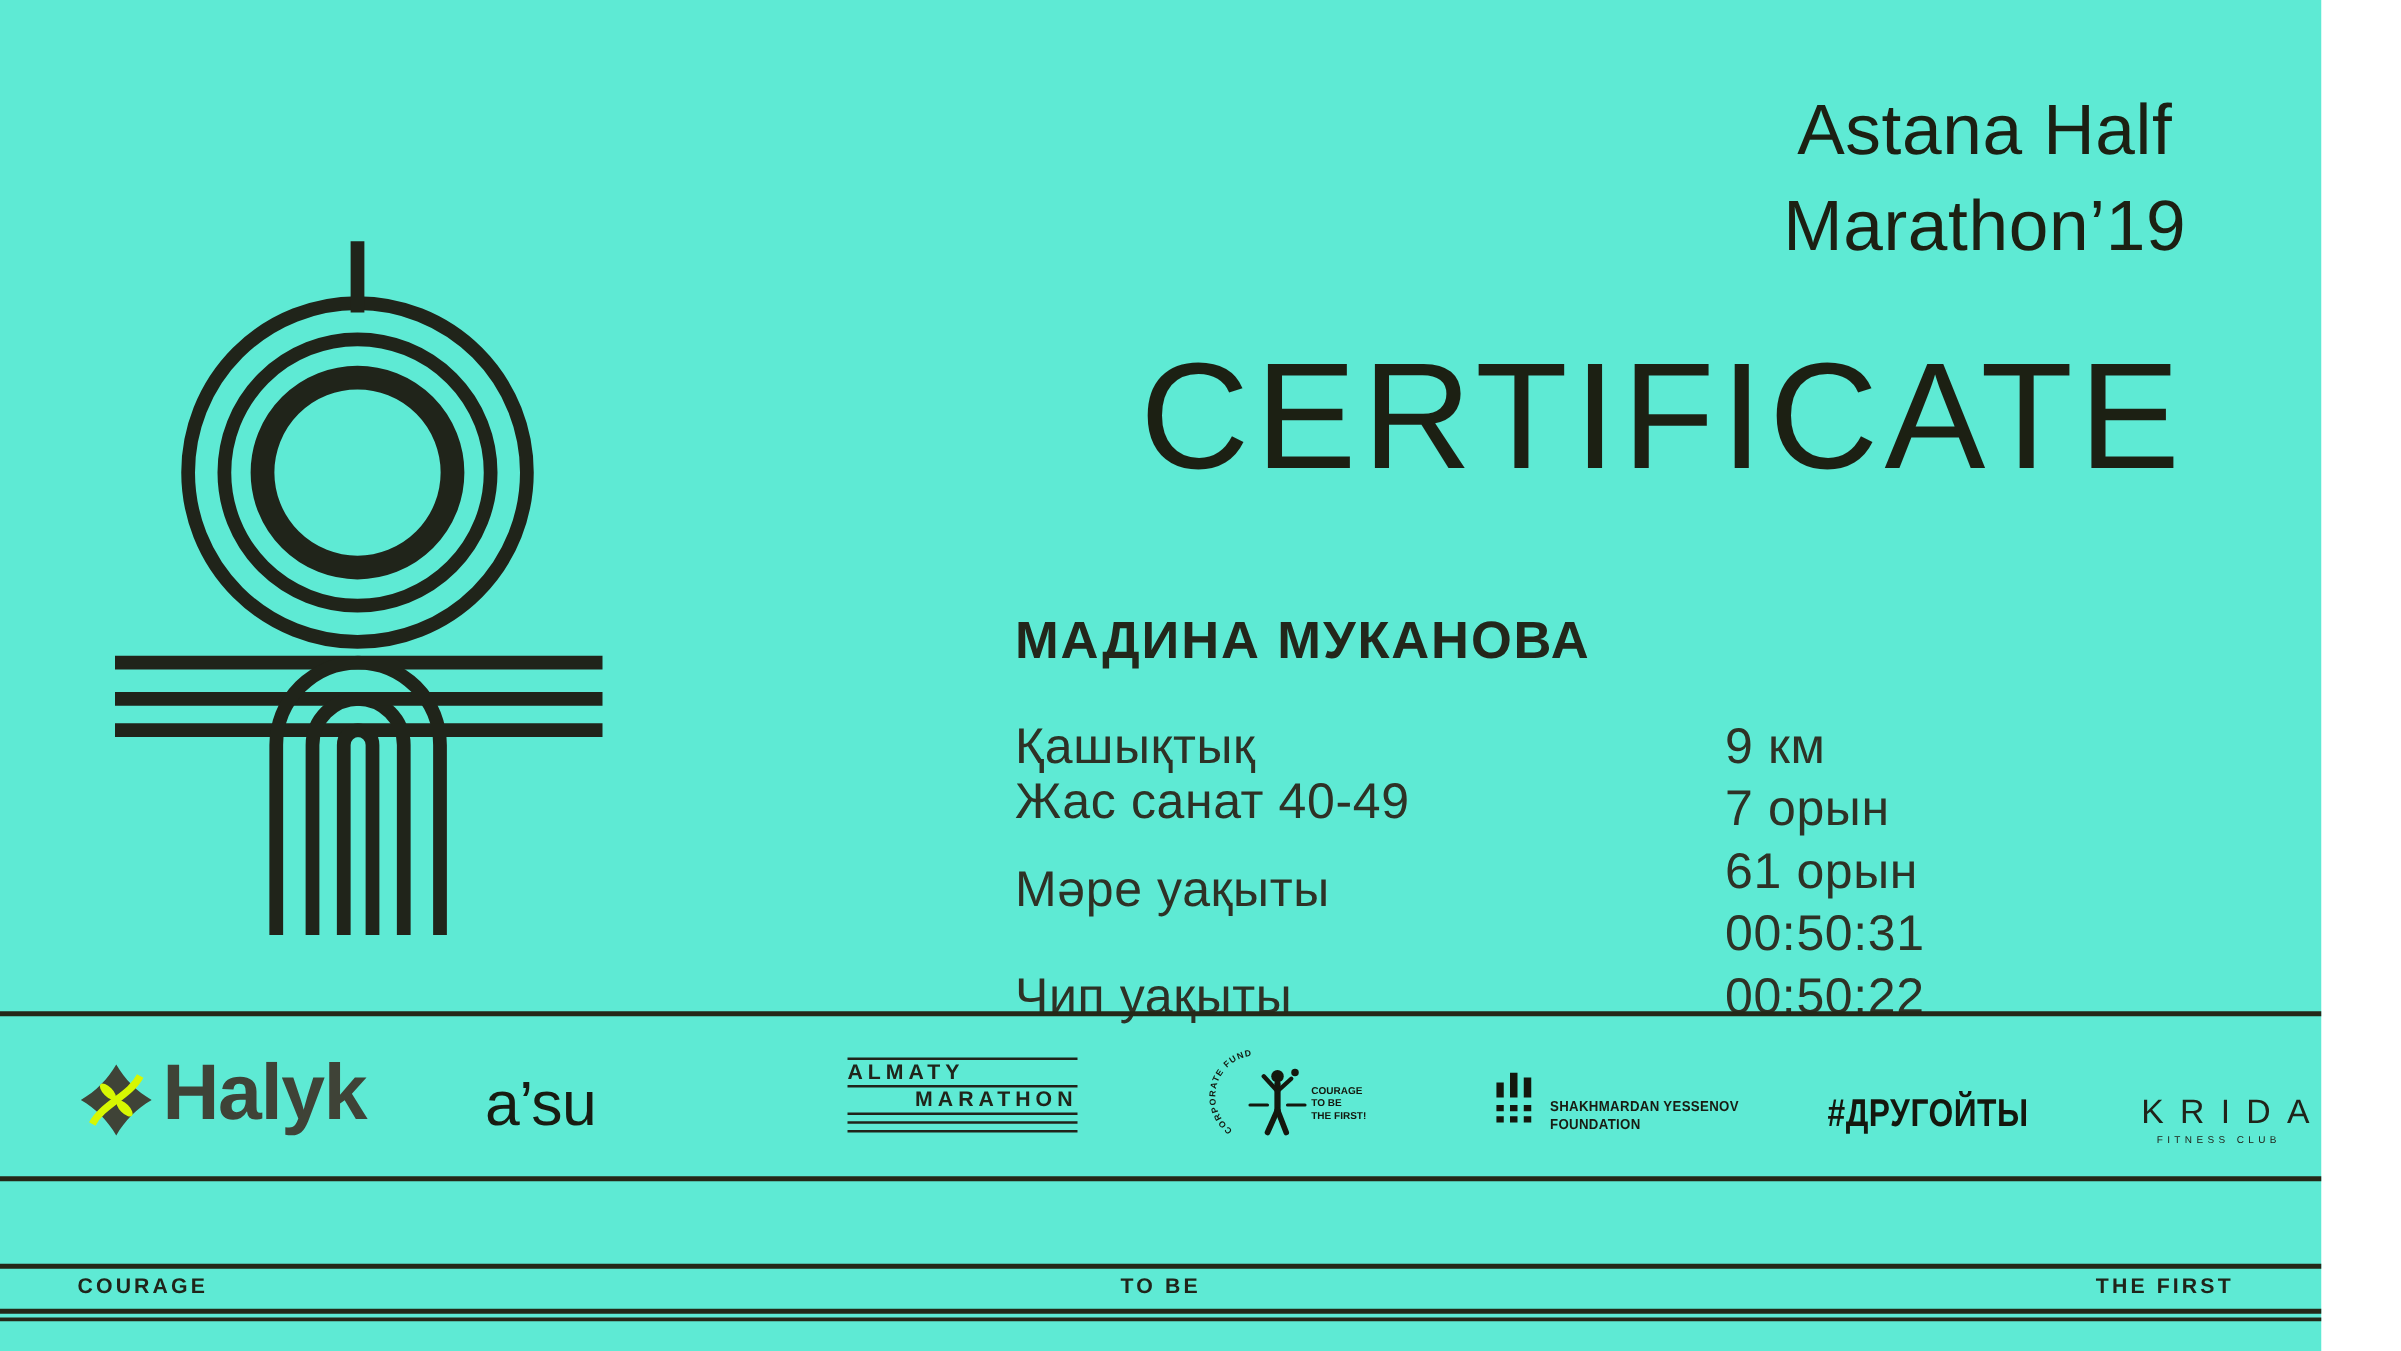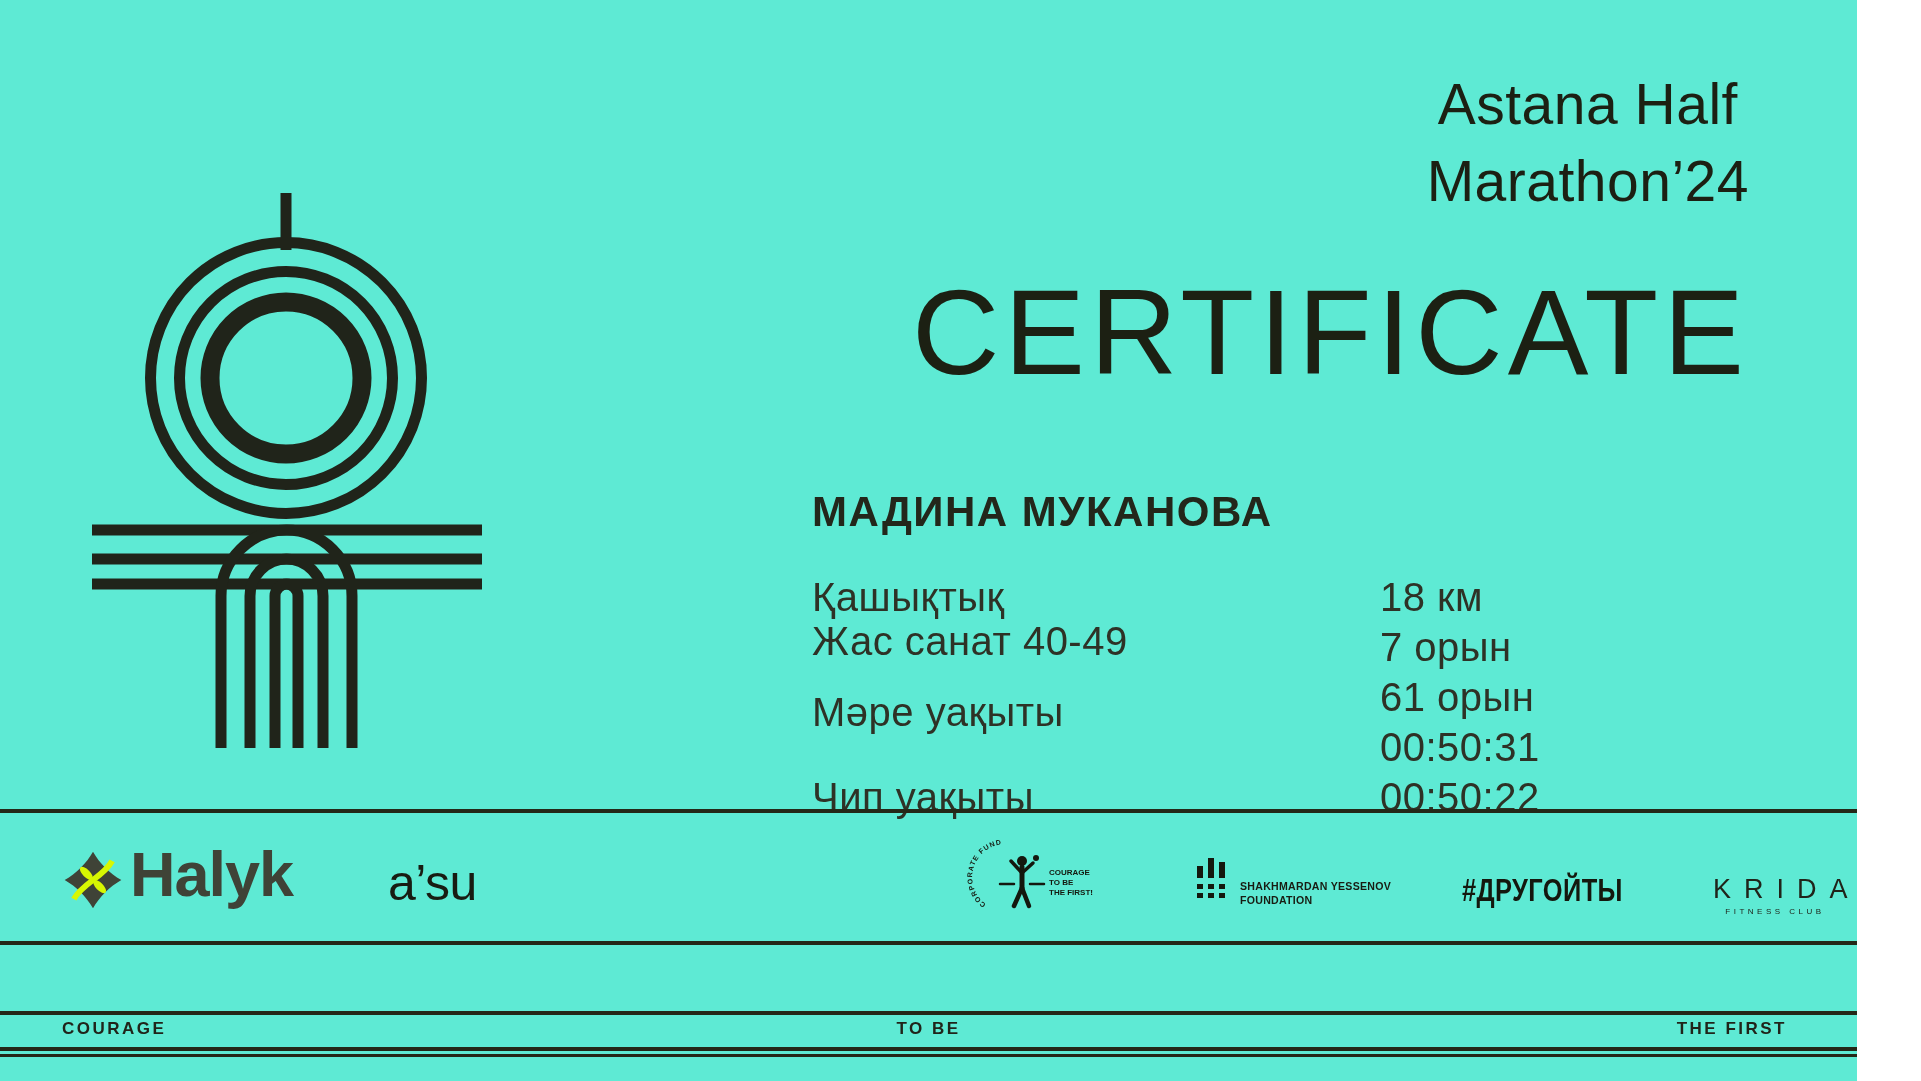--- a/index.html
+++ b/index.html
@@ -77,28 +77,28 @@
 
       <path d="M 482 530 H 287 A 66 66 0 0 0 221 596 V 748"></path>
       <path d="M 482 559 H 287 A 37 37 0 0 0 250 596 V 748"></path>
       <path d="M 482 584 H 287 A 12 12 0 0 0 275 596 V 748"></path>
     </g>
     <rect x="280.5" y="193" width="11" height="57" fill="#20241a"></rect>
   </svg>
 
   <div id="event-title" class="abs">
     <div>Astana Half</div>
-    <div>Marathon’24</div>
+    <div>Marathon’19</div>
   </div>
   <div id="participant-name" class="abs">МАДИНА МУКАНОВА</div>
 
   <div id="cert-heading" class="abs">CERTIFICATE</div>
 
   <div class="abs row-label" style="top:577px">Қашықтық</div>
-  <div class="abs row-value" style="top:577px">18 км</div>
+  <div class="abs row-value" style="top:577px">9 км</div>
   <div class="abs row-label" style="top:621px">Жас санат 40-49</div>
   <div class="abs row-value" style="top:627px">7 орын</div>
   <div class="abs row-value" style="top:677px">61 орын</div>
   <div class="abs row-label" style="top:692px">Мәре уақыты</div>
   <div class="abs row-value" style="top:727px">00:50:31</div>
   <div class="abs row-label" style="top:777px">Чип уақыты</div>
   <div class="abs row-value" style="top:777px">00:50:22</div>
 
   <div class="abs rule" style="top:809px;height:4px"></div>
   <div class="abs rule" style="top:941px;height:4px"></div>
@@ -109,20 +109,31 @@
   <svg class="abs" style="left:63px;top:848px" width="60" height="64" viewBox="-36 -36 72 72" aria-hidden="true">
     <path d="M0 -34 C 8 -20 20 -8 34 0 C 20 8 8 20 0 34 C -8 20 -20 8 -34 0 C -20 -8 -8 -20 0 -34 Z" fill="#3f4337"></path>
     <path d="M -23 23 C -13 4 13 -4 23 -23" fill="none" stroke="#d7f702" stroke-width="7"></path>
     <ellipse cx="-8" cy="-8" rx="10" ry="4.5" transform="rotate(45 -8 -8)" fill="#d7f702"></ellipse>
     <ellipse cx="8" cy="8" rx="10" ry="4.5" transform="rotate(45 8 8)" fill="#d7f702"></ellipse>
   </svg>
   <div id="halyk-text" class="abs">Halyk</div>
 
   <div id="asu-text" class="abs">a’su</div>
 
+  <div id="almaty-block" class="abs">
+    <div class="am-line"></div>
+    <div class="am-word">ALMATY</div>
+    <div class="am-line"></div>
+    <div class="am-word right">MARATHON</div>
+    <div class="am-line"></div>
+    <div class="am-gap"></div>
+    <div class="am-line"></div>
+    <div class="am-gap"></div>
+    <div class="am-line"></div>
+  </div>
 
   <svg class="abs" style="left:966px;top:836px" width="140" height="88" viewBox="0 0 140 88" aria-hidden="true">
     <defs>
       <path id="arcP" d="M 20 68 A 33 33 0 0 1 50 10" fill="none"></path>
     </defs>
     <text font-size="7" font-weight="700" letter-spacing="1" fill="#14180e" font-family="Liberation Sans, DejaVu Sans, sans-serif">
       <textPath href="#arcP">CORPORATE FUND</textPath>
     </text>
     <g stroke="#14180e" stroke-linecap="round" fill="none">
       <circle cx="56" cy="25" r="5" fill="#14180e" stroke="none"></circle>

